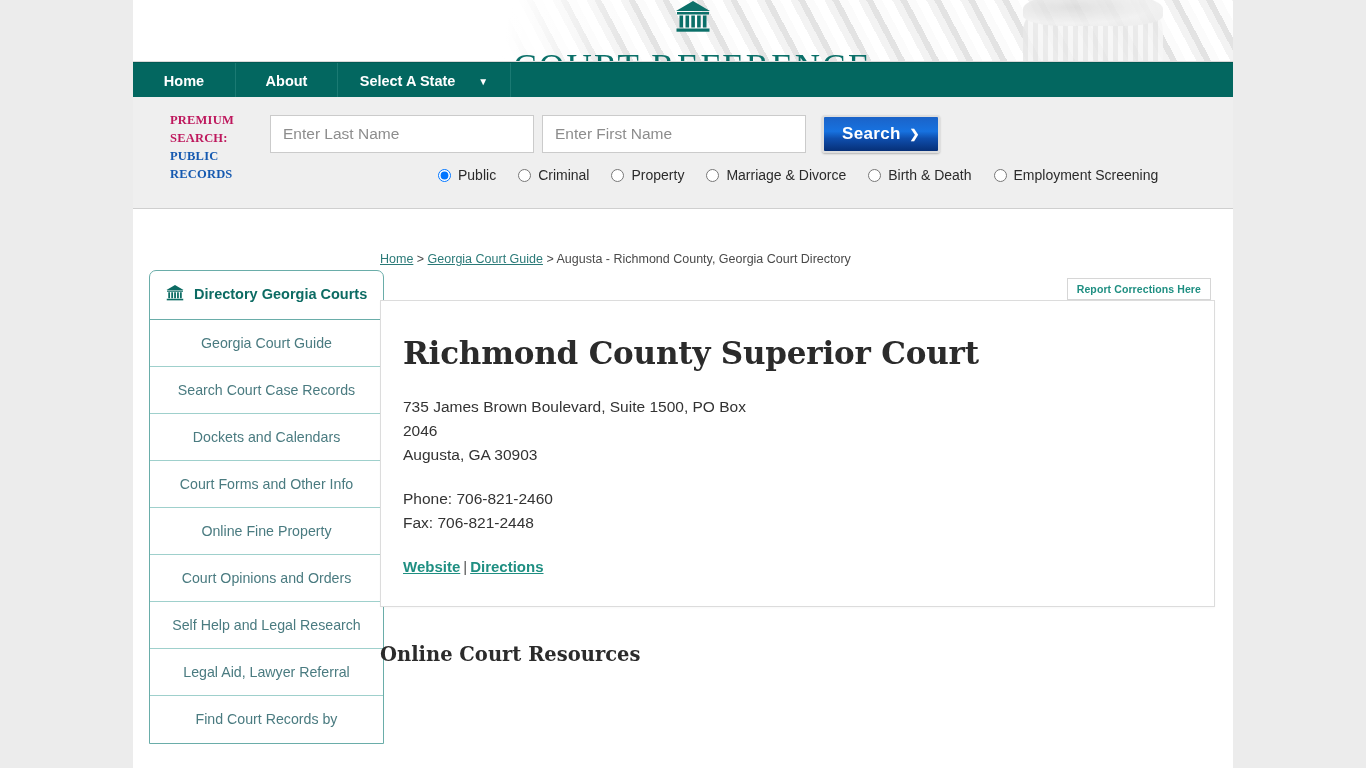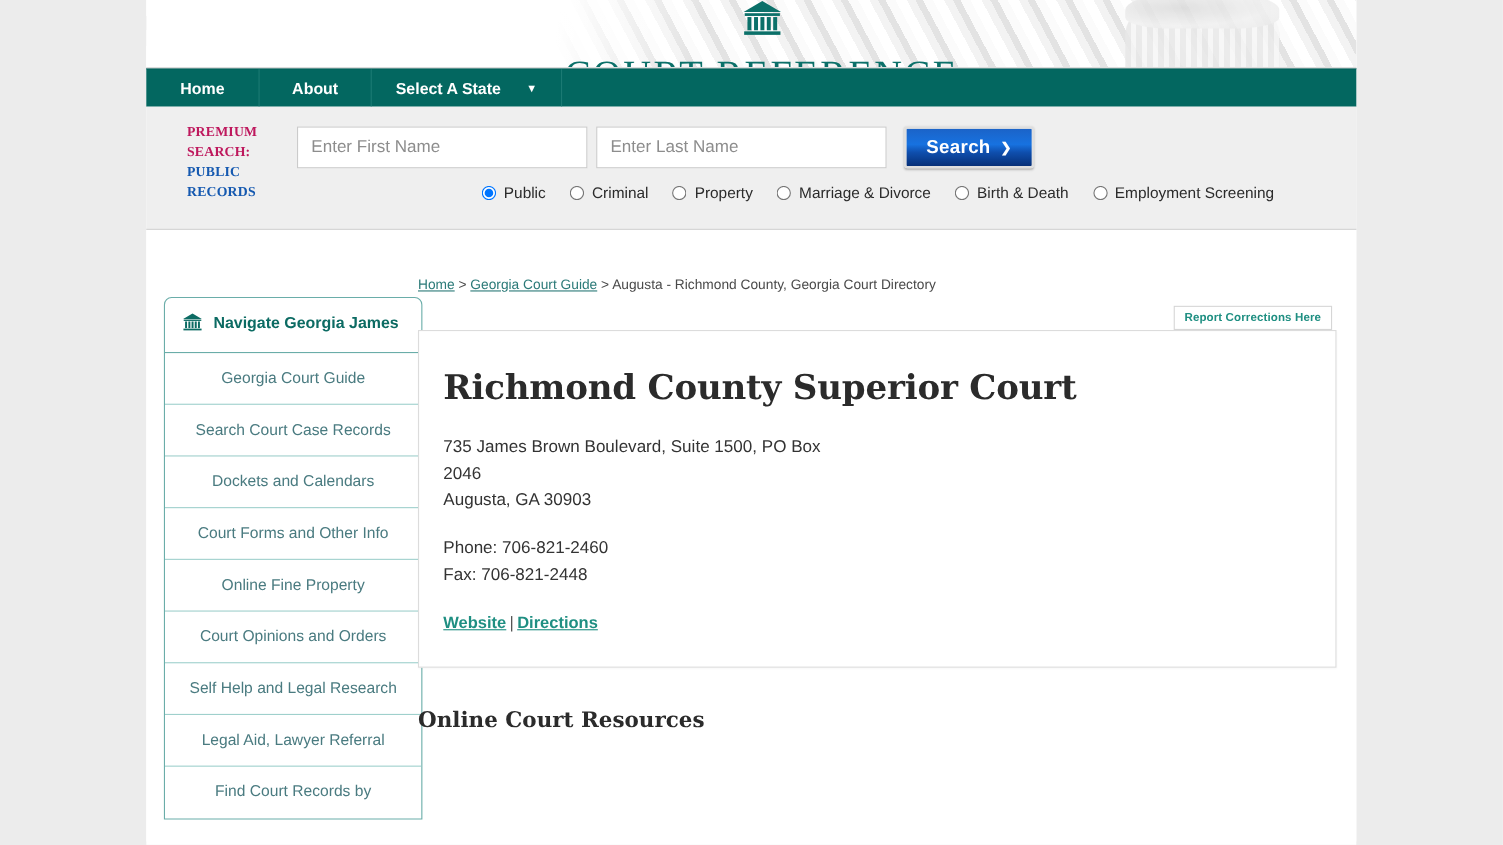--- a/index.html
+++ b/index.html
@@ -342,22 +342,22 @@
 
   <div class="searchbar">
     <div class="premium-label">
       <span class="p1">PREMIUM</span>
       <span class="p1">SEARCH:</span>
       <span class="p2">PUBLIC</span>
       <span class="p2">RECORDS</span>
     </div>
 
     <div class="fields">
+      <input class="field" type="text" placeholder="Enter Last Name" style="">
       <input class="field" type="text" placeholder="Enter First Name" style="">
-      <input class="field" type="text" placeholder="Enter Last Name" style="">
       <button class="search-btn">
         <span>Search</span>
         <span class="chev">❯</span>
       </button>
     </div>
 
     <div class="radios">
       <label class="radio-opt">
         <input type="radio" name="cat" checked="" style="">
         <span>Public</span>
@@ -400,21 +400,21 @@
             <polygon points="18,1 35,11 1,11" fill="#0c6b63"></polygon>
             <rect x="2" y="12" width="32" height="2.5" fill="#0c6b63"></rect>
             <rect x="4.5" y="15.5" width="3.6" height="12" fill="#0c6b63"></rect>
             <rect x="10.5" y="15.5" width="3.6" height="12" fill="#0c6b63"></rect>
             <rect x="16.3" y="15.5" width="3.6" height="12" fill="#0c6b63"></rect>
             <rect x="22.1" y="15.5" width="3.6" height="12" fill="#0c6b63"></rect>
             <rect x="27.9" y="15.5" width="3.6" height="12" fill="#0c6b63"></rect>
             <rect x="1.5" y="28.5" width="33" height="3.2" fill="#0c6b63"></rect>
           </svg>
         </span>
-        <span class="sb-head-text">Navigate Georgia James</span>
+        <span class="sb-head-text">Directory Georgia Courts</span>
       </div>
       <div class="sb-item">
           <span>Georgia Court Guide</span>
         </div>
       <div class="sb-item">
           <span>Search Court Case Records</span>
         </div>
       <div class="sb-item">
           <span>Dockets and Calendars</span>
         </div>

